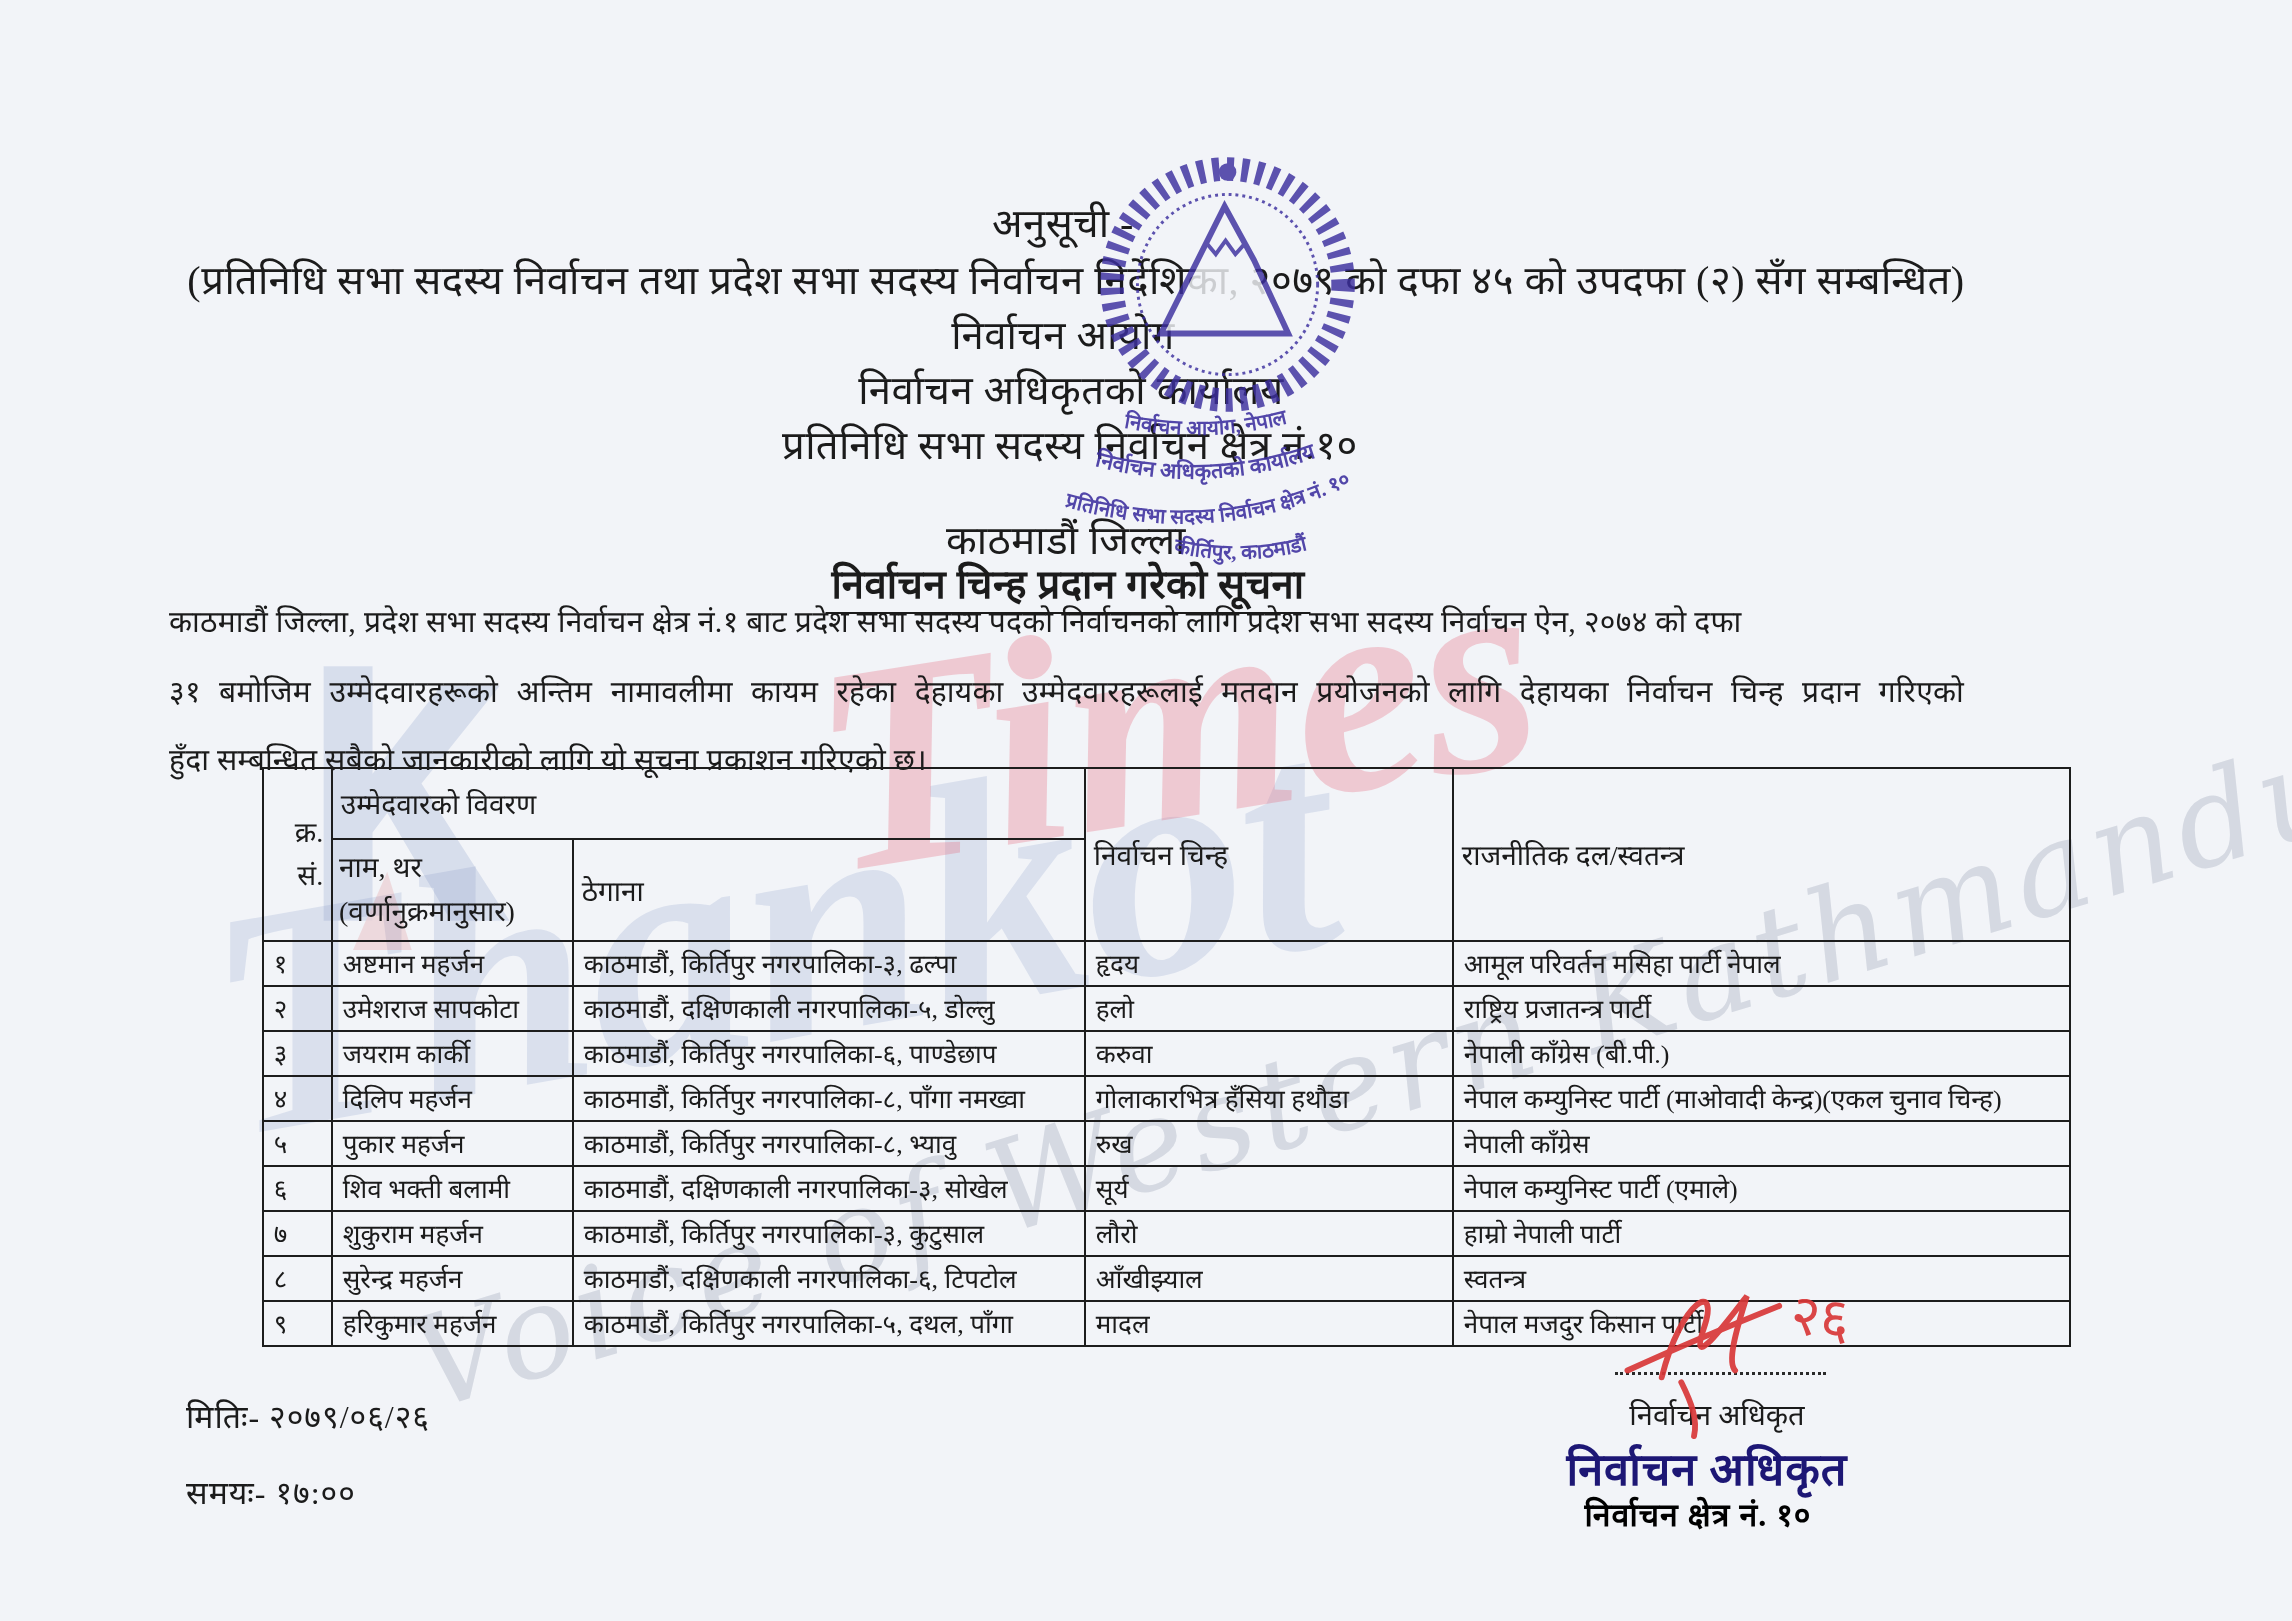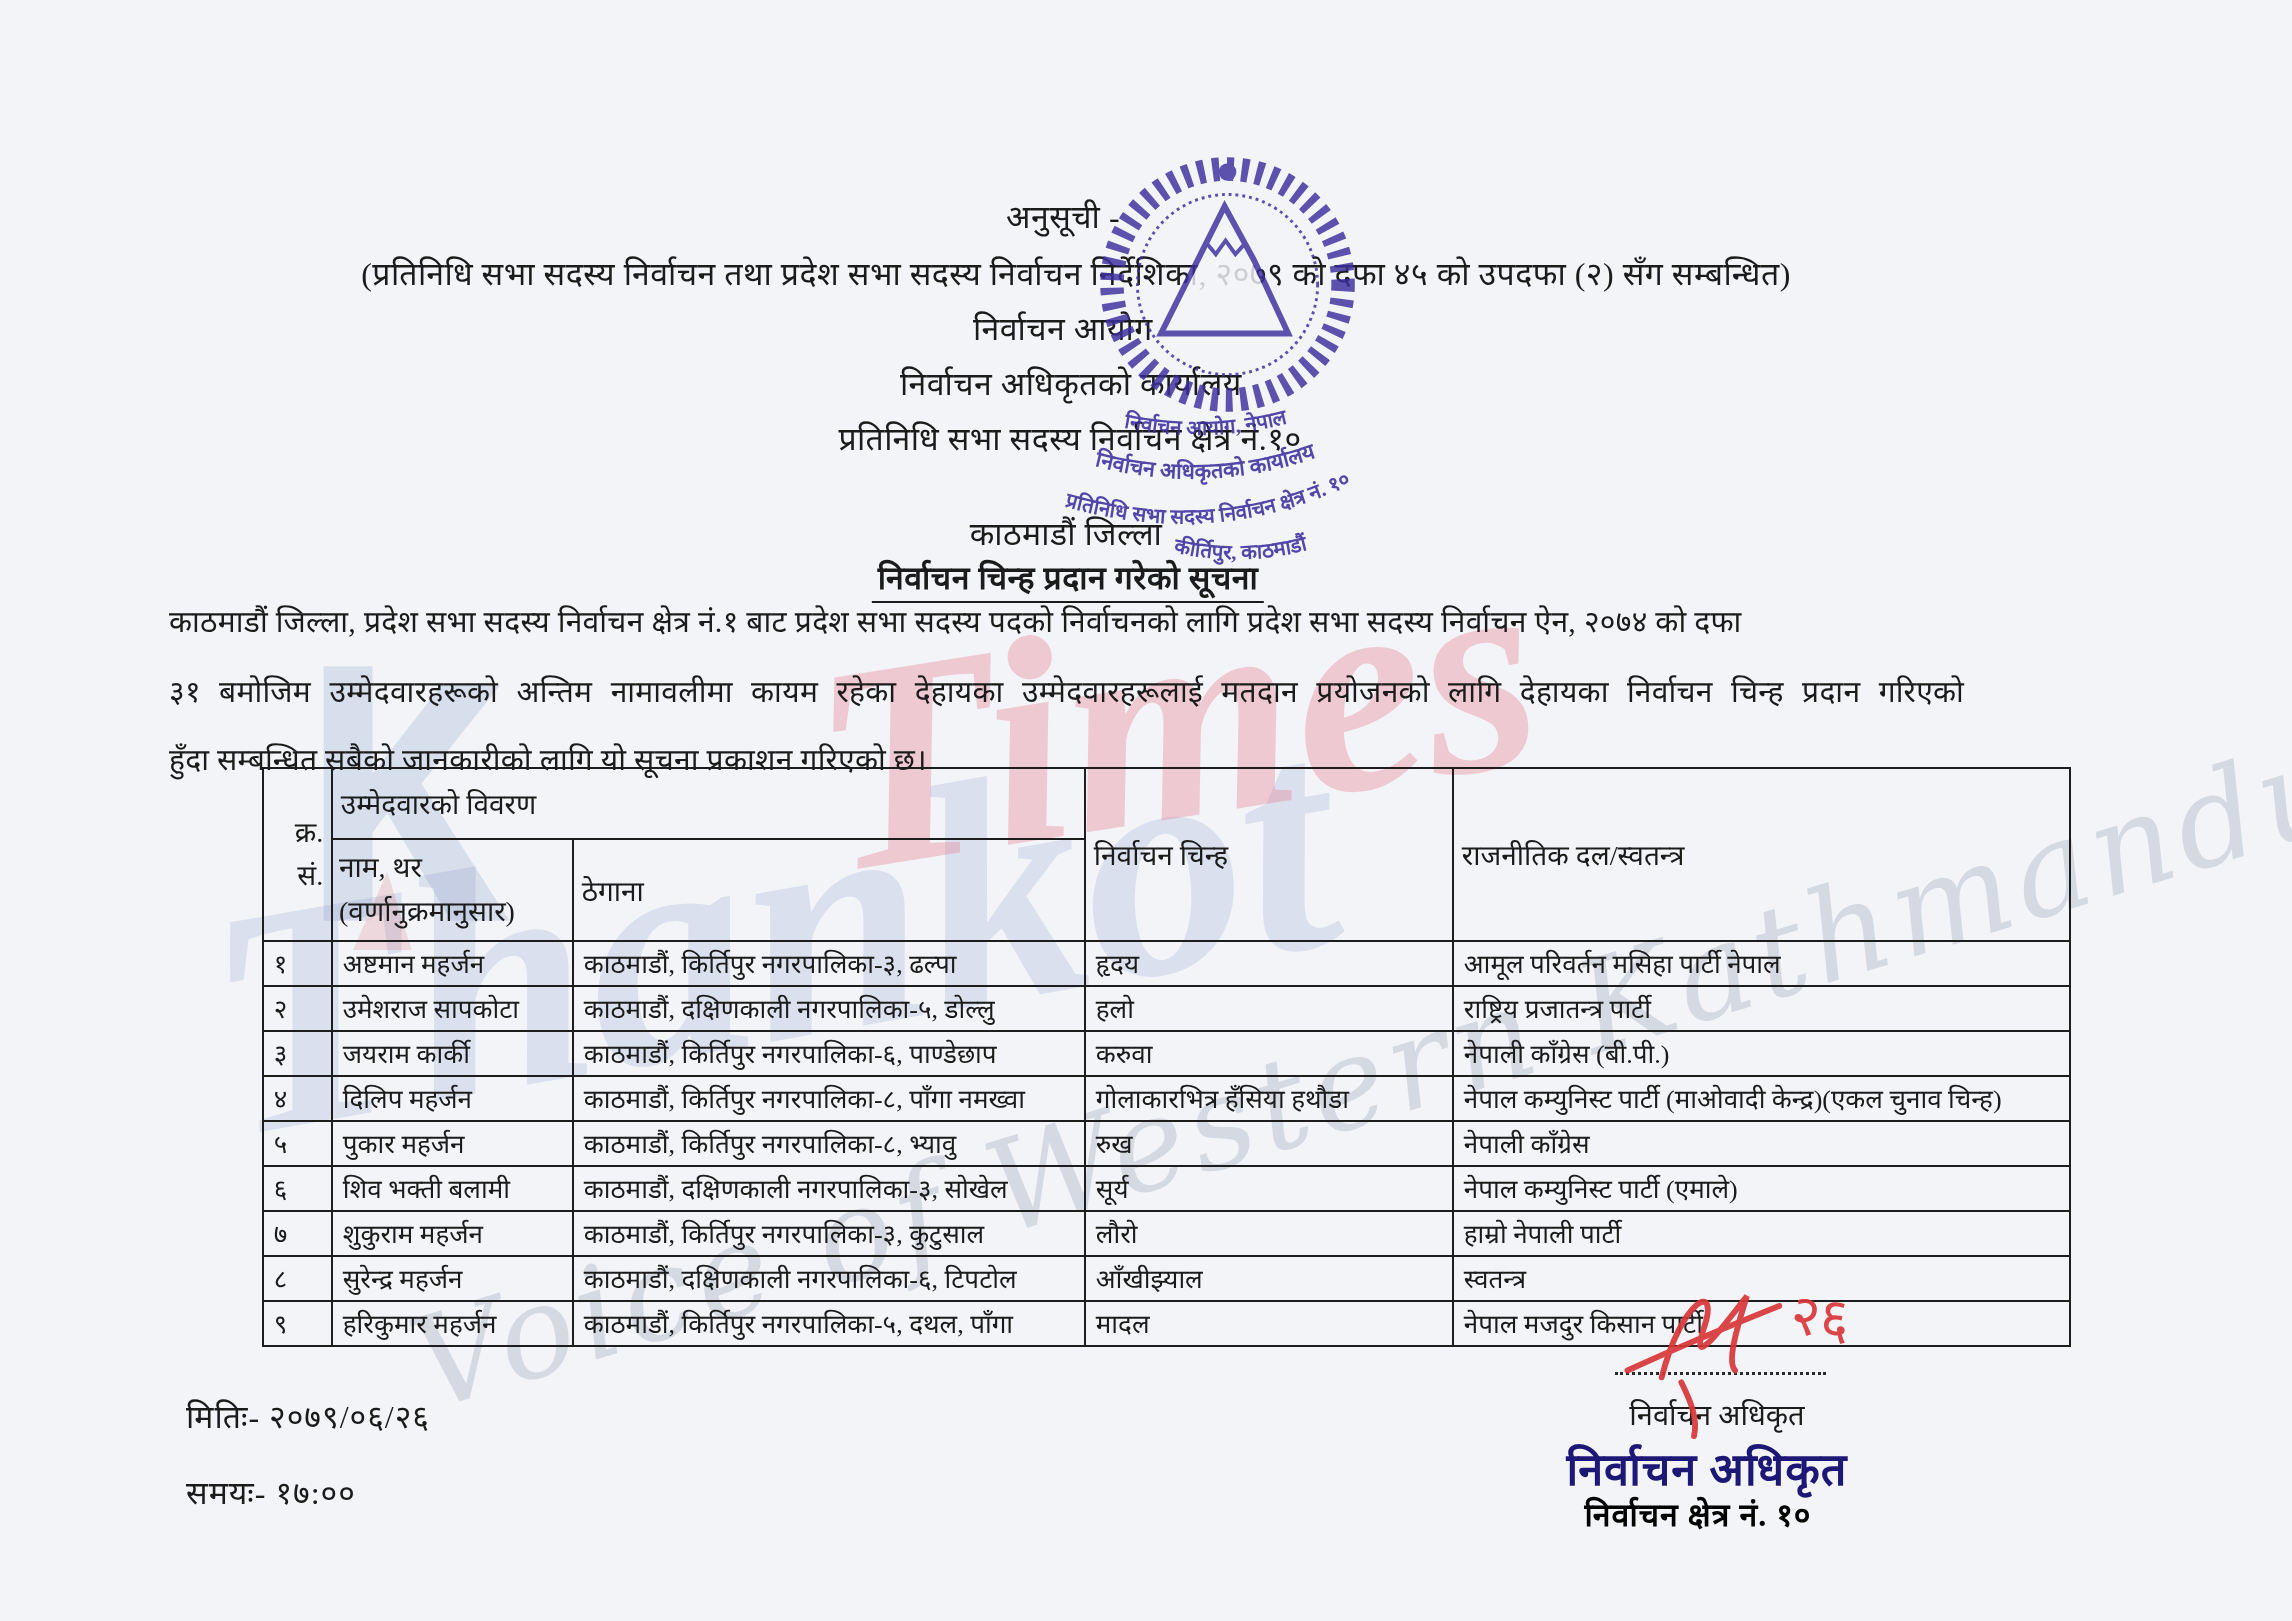--- a/index.html
+++ b/index.html
@@ -6,21 +6,21 @@
   .page{
     position:relative;
     width:2293px;height:1621px;
     background:#f2f4f8;
     overflow:hidden;
     font-family:"Liberation Serif","DejaVu Serif",serif;
     color:#1b1b1b;
   }
   .abs{position:absolute;}
   .ctr{text-align:center;transform:translateX(-50%);white-space:nowrap;}
-  .hline{font-size:32px;letter-spacing:0.5px;}
+  .hline{font-size:40px;letter-spacing:0.5px;}
   .doc-title{font-weight:bold;border-bottom:2.5px solid #1b1b1b;padding:0 5.9px 4.9px 5.9px;}
   .para-line{font-size:30px;white-space:nowrap;letter-spacing:0.3px;}
 
   
   table.cand{
     border-collapse:collapse;
     table-layout:fixed;
     position:absolute;left:262px;top:767px;
     width:1806px;
     background:transparent;

